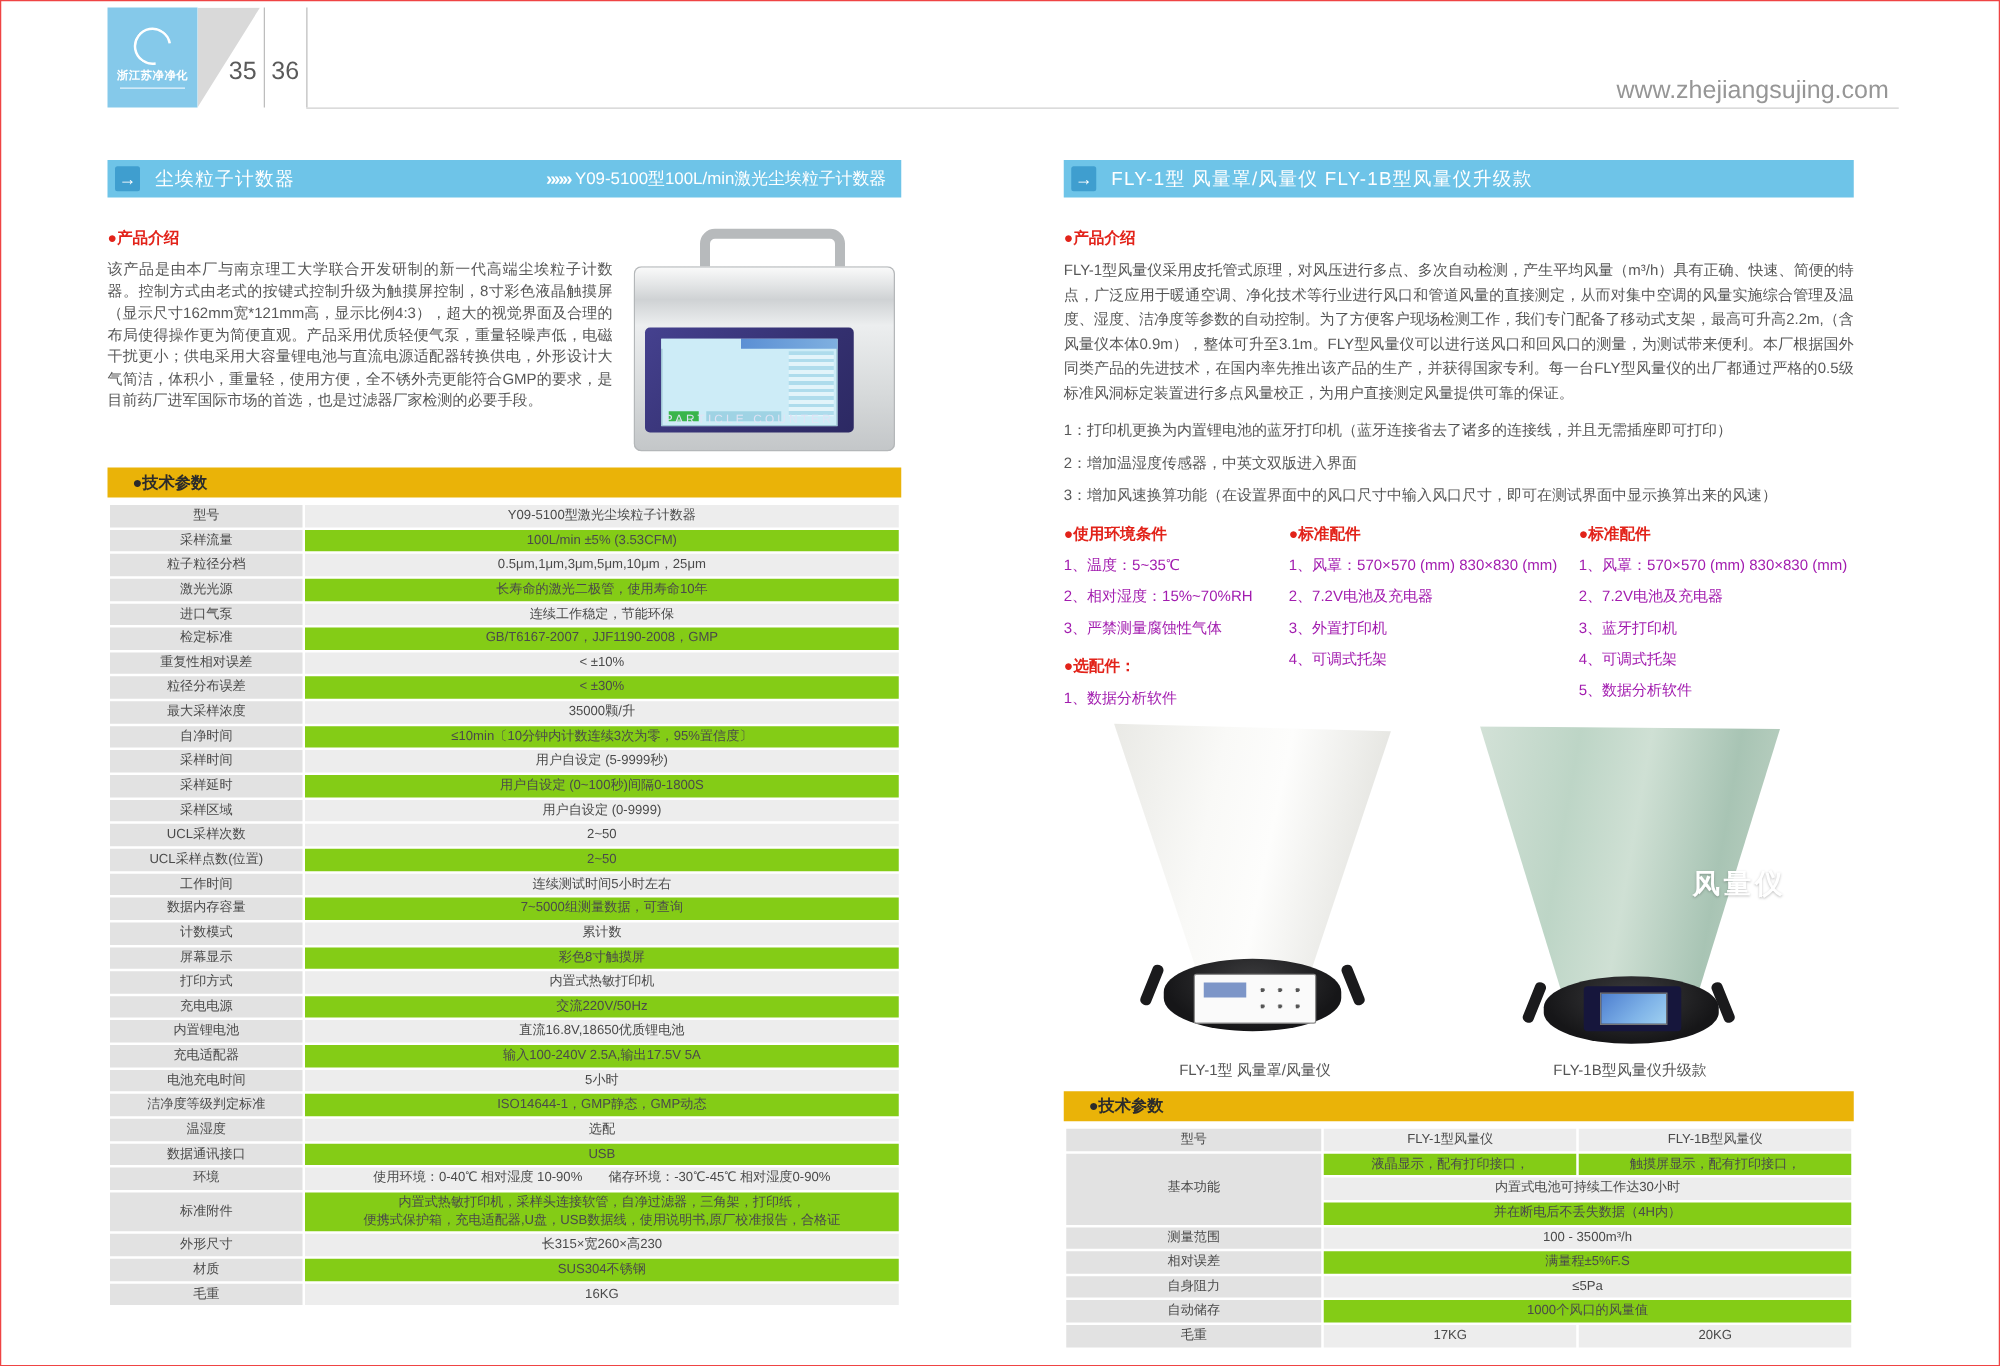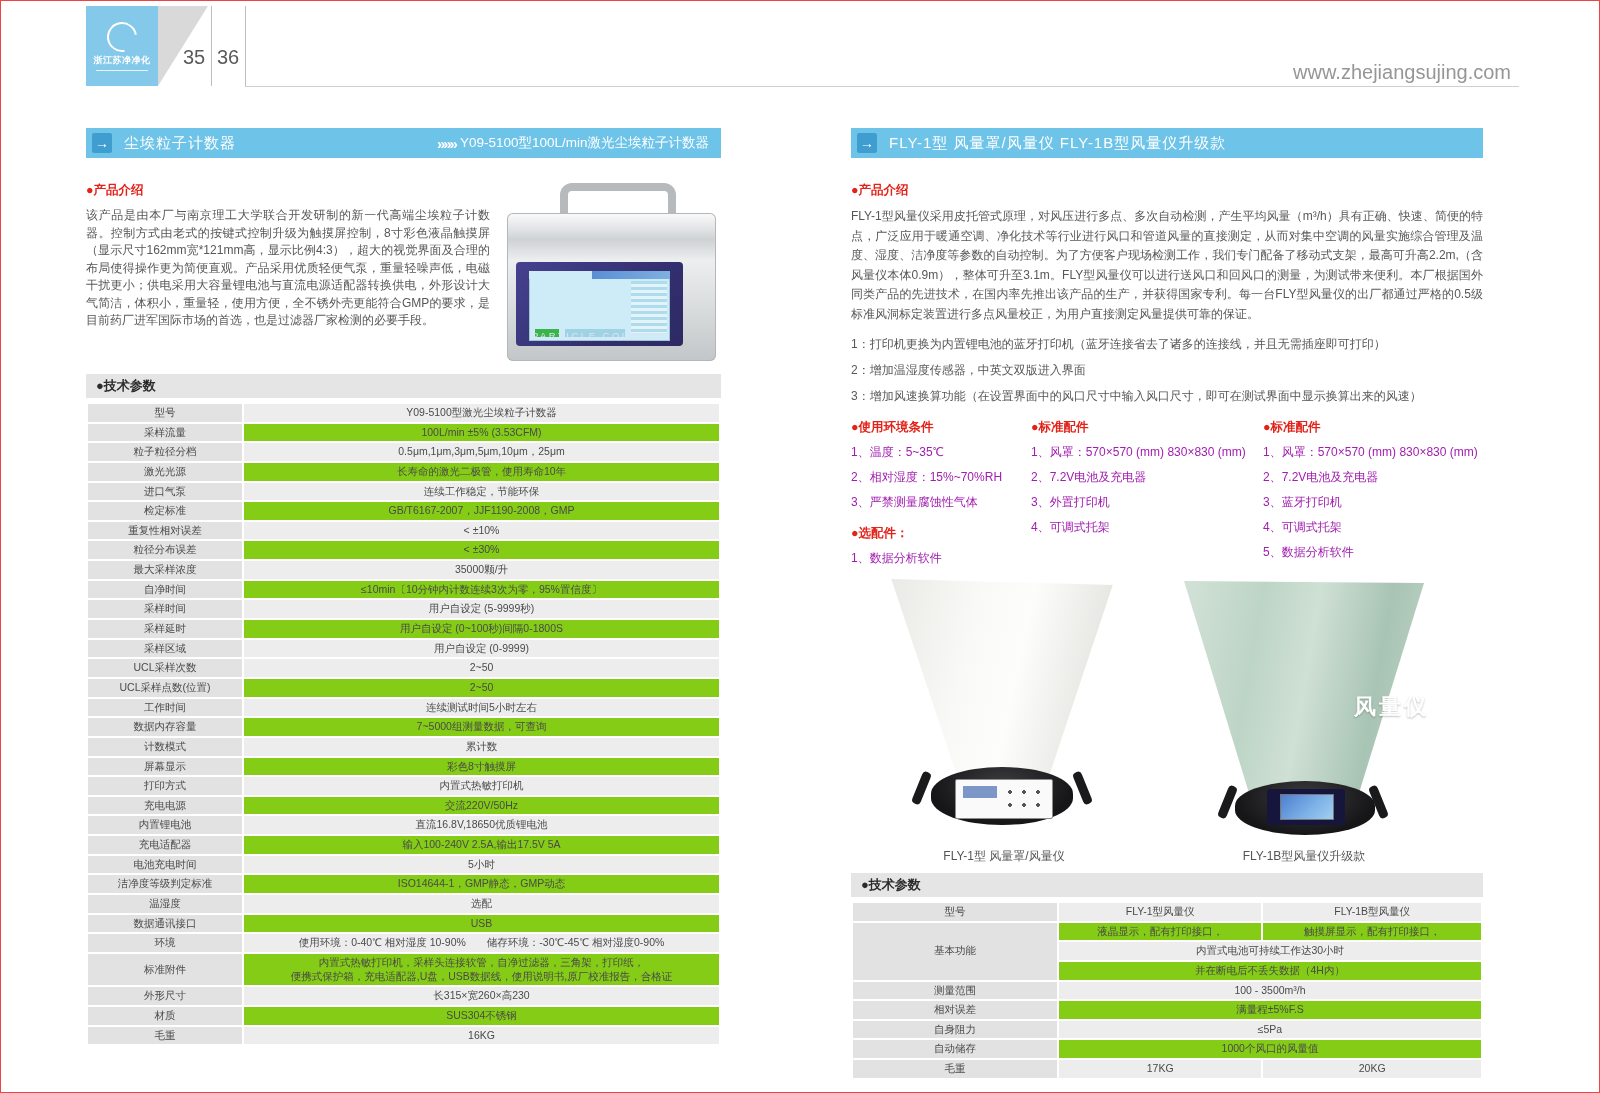--- a/index.html
+++ b/index.html
@@ -34,22 +34,22 @@
   .titlebar .t2{margin-left:auto;color:#fff;font-size:13.5px;display:flex;align-items:center;gap:4px;}
   .titlebar .t2 i{font-style:normal;font-weight:bold;letter-spacing:-2px;font-size:15px;}
 
   .red-h{color:#e2231a;font-size:12.5px;font-weight:bold;margin:0 0 8px 0;}
   .body-txt{font-size:12px;line-height:17.5px;text-align:justify;color:#575757;}
 
   .intro-row{display:flex;margin-top:24px;}
   .intro-text{width:404px;}
   .intro-photo{width:219px;margin-left:12px;}
 
-  .specbar{height:24px;background:#e5e5e5;color:#2b2b2b;font-size:13px;font-weight:bold;
-        display:flex;align-items:center;padding-left:10px;margin-top:12px;}
+  .specbar{height:24px;background:#eab308;color:#2b2b2b;font-size:13px;font-weight:bold;
+        display:flex;align-items:center;padding-left:20px;margin-top:12px;}
 
   table.spec{width:100%;border-collapse:separate;border-spacing:2px;margin-top:4px;}
   table.spec td{text-align:center;color:#4a4a4a;padding:2px 6px;font-size:10.5px;line-height:1.3;}
   table.spec td.lbl{background:#e2e2e2;}
   table.spec tr.odd  td.val{background:#ededed;}
   table.spec tr.even td.val{background:#84cc16;}
   table.spec td.val{white-space:pre-line;}
   .lspec td.lbl{width:142px;}
   .rspec td{font-size:11px;padding:4.5px 6px;}
   .rspec td.lbl{width:192px;}

